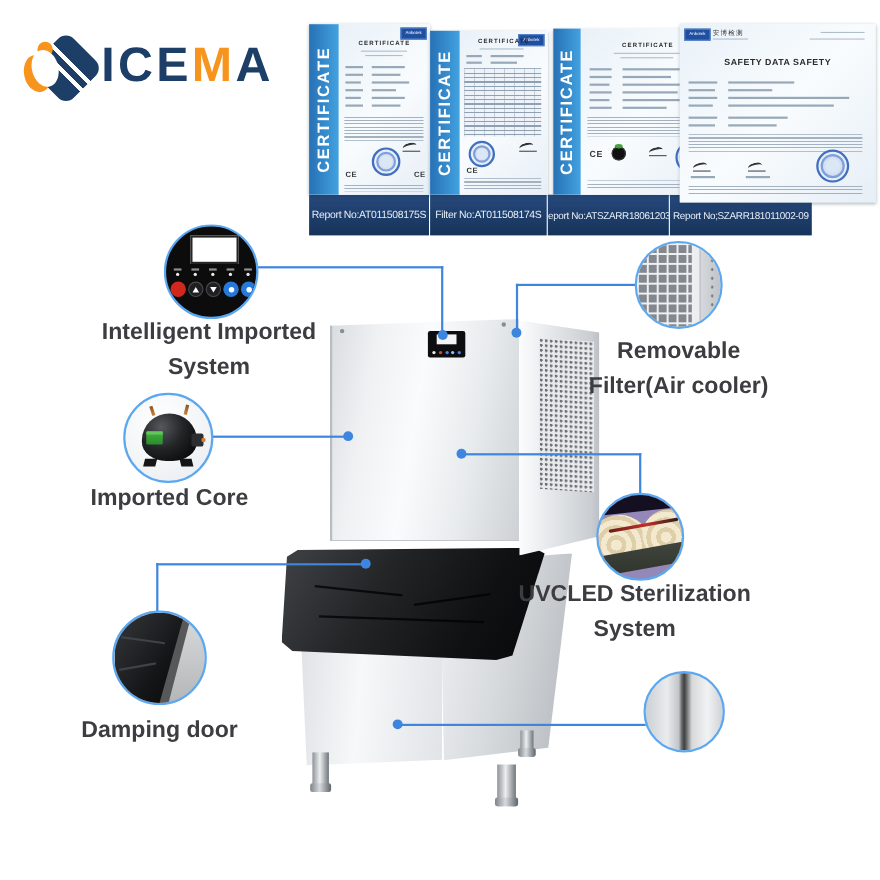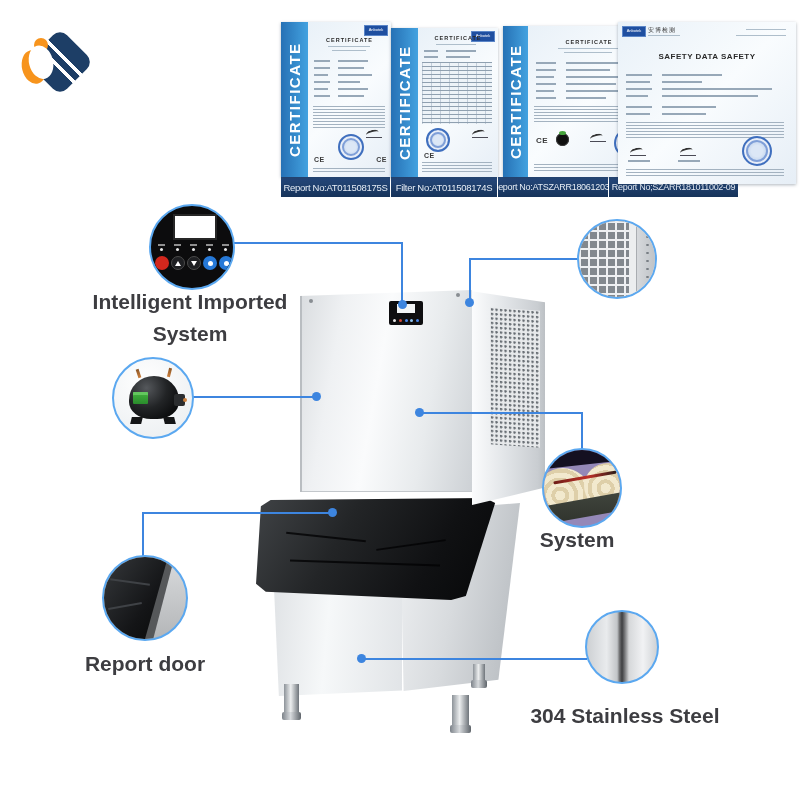--- a/index.html
+++ b/index.html
@@ -42,21 +42,21 @@
     box-shadow:inset 0 0 0 2px #e8eef8,inset 0 0 0 4px #7f9fd8;
     background:radial-gradient(circle,#dce7f6 30%,#bcd0ec 65%,#e6edf8 100%);}
   .ce{position:absolute;font-size:7px;font-weight:bold;color:#3a3a3a;letter-spacing:.5px;}
   .sig{position:absolute;width:16px;height:7px;border-bottom:1px solid #4a4a55;}
   .sig::before{content:"";display:block;width:13px;height:5px;border-top:2px solid #333;
     border-radius:60%;transform:rotate(-14deg);}
   .rohs{position:absolute;width:13px;height:13px;border-radius:50%;background:#101010;
     box-shadow:inset 0 0 0 1px #3c3c3c;}
   .rohs::after{content:"";position:absolute;left:3px;top:-2px;width:7px;height:4px;border-radius:50%;background:#46a33c;}
   .cn{position:absolute;font-size:6px;color:#333;letter-spacing:1px;}
-  .rbar{position:absolute;top:177px;height:20px;display:flex;align-items:center;justify-content:center;
+  .rbar{position:absolute;top:177px;height:37px;display:flex;align-items:center;justify-content:center;
     background:linear-gradient(180deg,#26497c,#16335a);color:#e6edf6;
     font-size:9.5px;letter-spacing:-0.3px;white-space:nowrap;overflow:hidden;}
 
   
   .flabel{position:absolute;text-align:center;font-size:21px;font-weight:bold;color:#3d3d41;line-height:32px;}
   .flabel span{display:block;}
 
   
   .hline{position:absolute;height:2px;background:#3d85df;}
   .vline{position:absolute;width:2px;background:#3d85df;}
@@ -153,20 +153,21 @@
 </head>
 <body>
 
 <div class="stage">
 
   <div class="logo-icon">
     <div class="diamond"></div>
     <div class="logo-dot"></div>
     <div class="logo-comma"></div>
   </div>
+  <div class="logo-text"><span>ICE</span><span class="m">M</span><span>A</span></div>
 
   <div class="cert" style="left:281px;top:22px;width:110px;height:155px;z-index:1;">
     <div class="band">CERTIFICATE</div>
     <div class="paper">
       <div class="badge" style="right:3px;top:3px;">Anbotek</div>
       <div class="ptitle" style="top:15px;">CERTIFICATE</div>
       <div class="lnt" style="left:20px;top:24px;width:42px;"></div>
       <div class="lnt" style="left:24px;top:28px;width:34px;"></div>
       <div class="ln" style="left:6px;top:38px;width:16px;"></div>
         <div class="ln" style="left:30px;top:38px;width:30px;"></div>
@@ -391,24 +392,27 @@
     <div class="uvc-bot"></div>
   </div>
 
   <div class="callout c-steel" style="left:585px;top:610px;width:74px;height:74px;"></div>
 
   <div class="flabel" style="left:90px;top:286px;width:200px;">
     <span>Intelligent Imported</span>
     <span>System</span>
   </div>
   <div class="flabel" style="left:54px;top:437px;width:200px;">
+    <span>Imported Core</span>
   </div>
   <div class="flabel" style="left:45px;top:648px;width:200px;">
-    <span>Report door</span>
+    <span>Damping door</span>
+  </div>
+  <div class="flabel" style="left:517px;top:303px;width:200px;">
+    <span>Removable</span>
+    <span>Filter(Air cooler)</span>
   </div>
   <div class="flabel" style="left:467px;top:524px;width:220px;">
+    <span>UVCLED Sterilization</span>
     <span>System</span>
   </div>
-  <div class="flabel" style="left:515px;top:700px;width:220px;">
-    <span>304 Stainless Steel</span>
-  </div>
 
 </div>
 
 </body></html>

